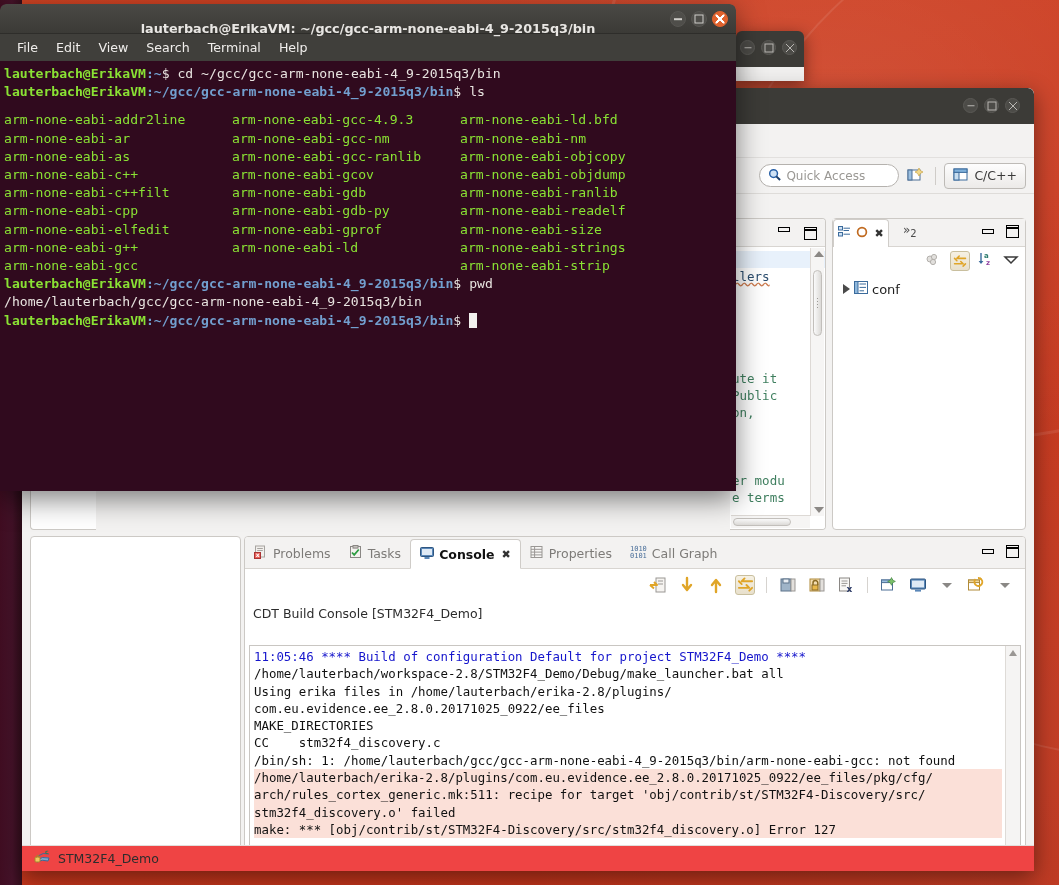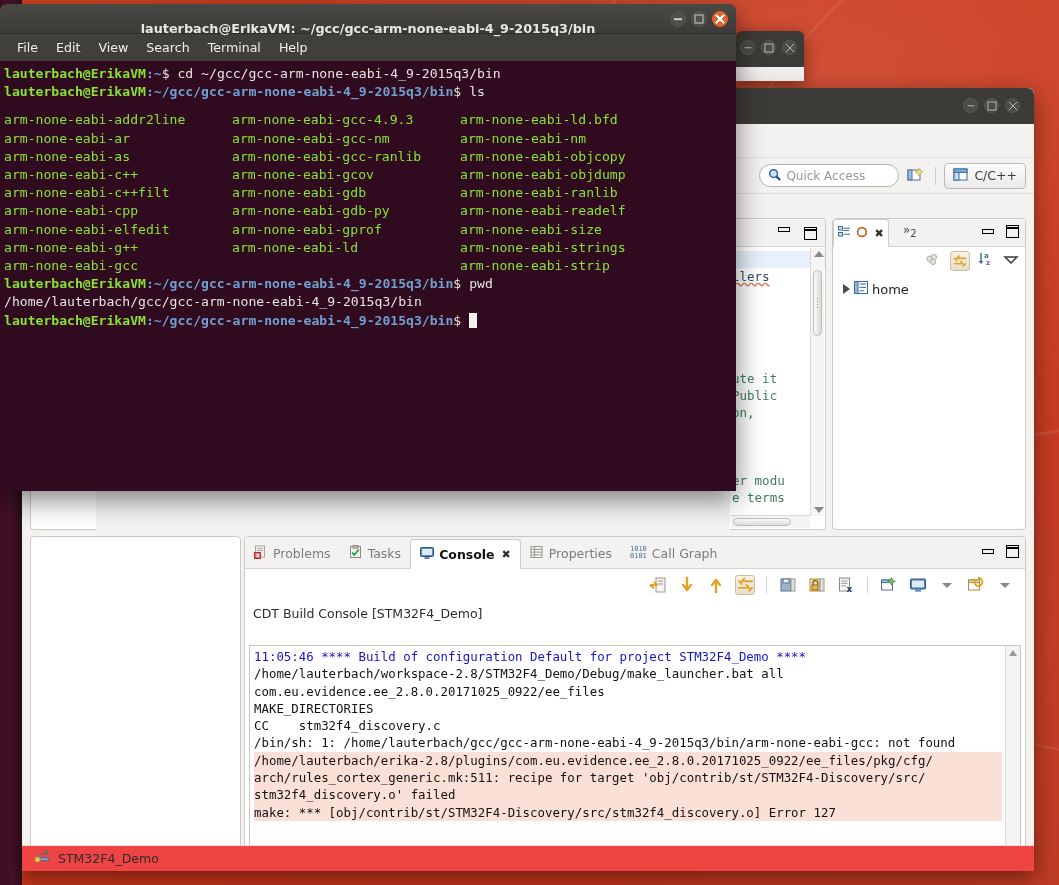--- a/index.html
+++ b/index.html
@@ -558,21 +558,21 @@
         <span class="tree-arrow"></span>
         <span>
           <svg width="14" height="13" viewBox="0 0 14 13">
             <rect x="0.5" y="0.5" width="13" height="12" fill="#fff" stroke="#3b6b9c"></rect>
             <rect x="0.5" y="0.5" width="3.5" height="12" fill="#8fb8dc" stroke="#3b6b9c"></rect>
             <line x1="5.5" y1="3" x2="12" y2="3" stroke="#3b6b9c"></line>
             <line x1="5.5" y1="6.4" x2="12" y2="6.4" stroke="#3b6b9c"></line>
             <line x1="5.5" y1="9.8" x2="10" y2="9.8" stroke="#3b6b9c"></line>
           </svg>
         </span>
-        <span>home</span>
+        <span>conf</span>
       </div>
     </div>
 
     <div id="left-blank-panel"></div>
 
     <div id="console-panel">
       <div id="console-tabbar">
 
         <div class="cons-tab">
           <span>
@@ -716,20 +716,21 @@
             <span class="tri-down"></span>
           </span>
       </div>
 
       <div id="console-title">CDT Build Console [STM32F4_Demo]</div>
 
       <div id="console-out">
         <div id="console-lines">
           <div class="cline blue">11:05:46 **** Build of configuration Default for project STM32F4_Demo ****</div>
           <div class="cline black">/home/lauterbach/workspace-2.8/STM32F4_Demo/Debug/make_launcher.bat all</div>
+          <div class="cline black">Using erika files in /home/lauterbach/erika-2.8/plugins/</div>
           <div class="cline black">com.eu.evidence.ee_2.8.0.20171025_0922/ee_files</div>
           <div class="cline black">MAKE_DIRECTORIES</div>
           <div class="cline black">CC    stm32f4_discovery.c</div>
           <div class="cline black">/bin/sh: 1: /home/lauterbach/gcc/gcc-arm-none-eabi-4_9-2015q3/bin/arm-none-eabi-gcc: not found</div>
           <div class="cline err">/home/lauterbach/erika-2.8/plugins/com.eu.evidence.ee_2.8.0.20171025_0922/ee_files/pkg/cfg/</div>
           <div class="cline err">arch/rules_cortex_generic.mk:511: recipe for target 'obj/contrib/st/STM32F4-Discovery/src/</div>
           <div class="cline err">stm32f4_discovery.o' failed</div>
           <div class="cline err">make: *** [obj/contrib/st/STM32F4-Discovery/src/stm32f4_discovery.o] Error 127</div>
           <div class="cline black">&nbsp;</div>
           <div class="cline black">&nbsp;</div>

